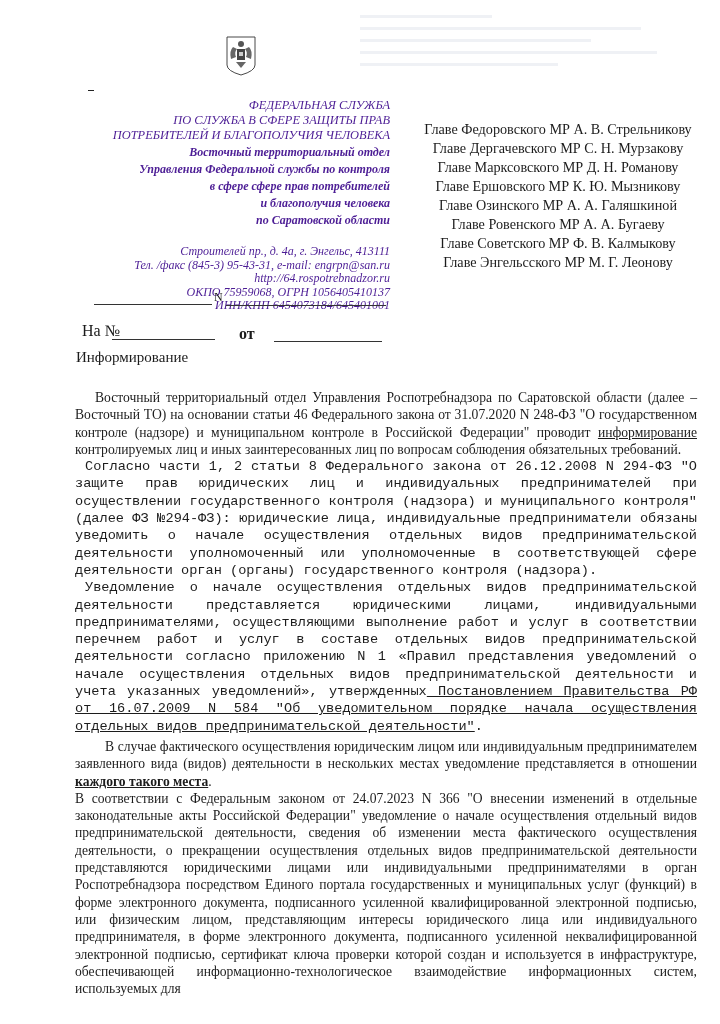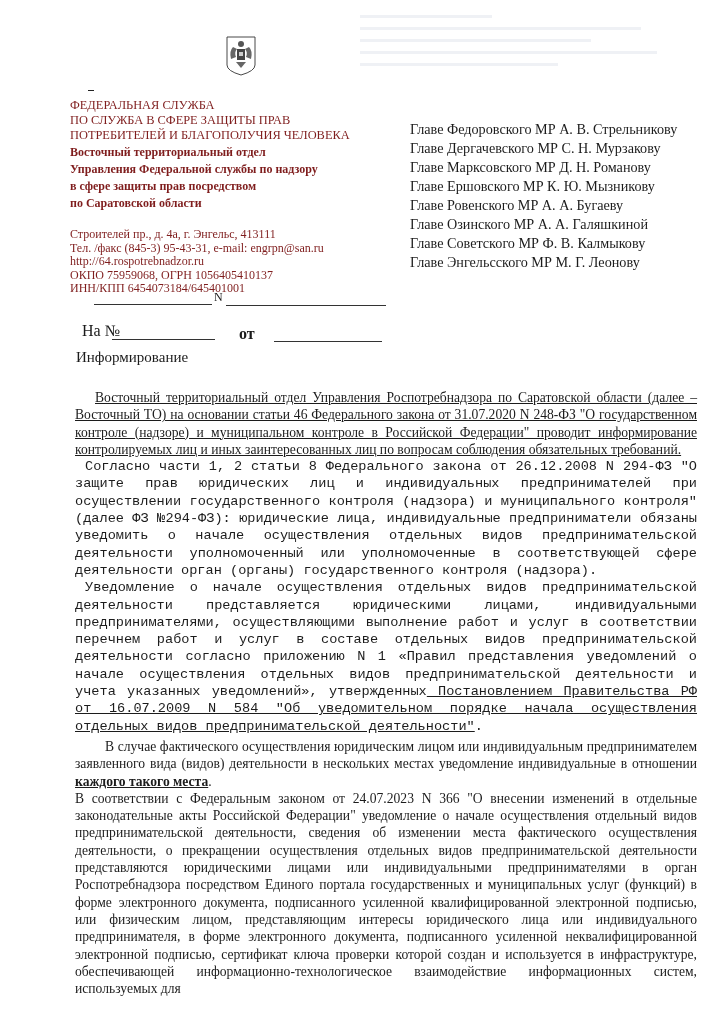--- a/index.html
+++ b/index.html
@@ -11,52 +11,52 @@
   .page { position: absolute; left: 0; top: 0; width: 720px; height: 1024px; }
 
   .bleed { position: absolute; left: 360px; top: 6px; width: 330px; height: 100px; opacity: 0.10; }
   .bleed div { height: 3px; background: #6b7fa8; margin: 9px 0; }
 
   .dash { position: absolute; left: 88px; top: 90px; width: 6px; height: 1px; background: #222; }
 
   .emblem { position: absolute; left: 224px; top: 35px; width: 34px; height: 42px; }
 
   .header-block {
-    position: absolute; left: 70px; top: 98px; width: 320px; text-align: left;
-    font-size: 12.4px; line-height: 15px; color: #7f1d1d;
+    position: absolute; left: 70px; top: 98px; width: 320px; text-align: right;
+    font-size: 12.4px; line-height: 15px; color: #4c1d95; font-style: italic;
   }
   .header-block .agency div { white-space: nowrap; }
   .header-block .dept { font-weight: bold; font-size: 12px; line-height: 17px; margin-top: 1px; }
   .header-block .contacts { font-size: 12px; line-height: 13.6px; margin-top: 16px; }
 
   .num-row { position: absolute; left: 94px; top: 290px; width: 290px; height: 20px; }
   .num-row .line-l { position: absolute; left: 0; top: 14px; width: 118px; height: 1px; background: #333; }
   .num-row .n { position: absolute; left: 120px; top: 0; font-size: 12px; }
   .num-row .line-r { position: absolute; left: 132px; top: 15px; width: 160px; height: 1px; background: #333; }
 
   .ref-row { position: absolute; left: 82px; top: 320px; width: 320px; height: 26px; font-size: 16px; }
   .ref-row .na { position: absolute; left: 0; top: 2px; }
   .ref-row .line-a { position: absolute; left: 30px; top: 19px; width: 103px; height: 1px; background: #333; }
   .ref-row .ot { position: absolute; left: 157px; top: 5px; font-weight: bold; }
   .ref-row .line-b { position: absolute; left: 192px; top: 21px; width: 108px; height: 1px; background: #333; }
 
   .recipients {
-    position: absolute; left: 410px; top: 120px; width: 296px; text-align: left;
+    position: absolute; left: 410px; top: 120px; width: 296px; text-align: center;
     font-size: 14.2px; line-height: 19px; color: #1c1c1c;
   }
   .recipients div { white-space: nowrap; }
 
   .subject { position: absolute; left: 76px; top: 349px; font-size: 15px; color: #1c1c1c; }
 
   .body {
     position: absolute; left: 75px; top: 389px; width: 622px;
     font-size: 13.6px; line-height: 17.3px; text-align: justify; color: #1c1c1c;
   }
   .body p { margin: 0; }
-  .body p.i1 { text-indent: 20px; text-decoration: underline; }
+  .body p.i1 { text-indent: 20px; }
   .body p.i2 { text-indent: 10px; font-family: Liberation Mono, monospace; }
   .body p.i3 { text-indent: 30px; margin-top: 3px; }
   .body p.i0 { text-indent: 0; }
   .u { text-decoration: underline; }
   .ub { text-decoration: underline; font-weight: bold; }
 </style>
 </head>
 <body>
 
 <div class="page">
@@ -82,22 +82,23 @@
   </svg>
 
   <div class="header-block">
     <div class="agency">
       <div>ФЕДЕРАЛЬНАЯ СЛУЖБА</div>
       <div>ПО СЛУЖБА В СФЕРЕ ЗАЩИТЫ ПРАВ</div>
       <div>ПОТРЕБИТЕЛЕЙ И БЛАГОПОЛУЧИЯ ЧЕЛОВЕКА</div>
     </div>
     <div class="dept">
       <div>Восточный территориальный отдел</div>
-      <div>Управления Федеральной службы по надзору</div>
-      <div>в сфере защиты прав посредством</div>
+      <div>Управления Федеральной службы по контроля</div>
+      <div>в сфере сфере прав потребителей</div>
+      <div>и благополучия человека</div>
       <div>по Саратовской области</div>
     </div>
     <div class="contacts">
       <div>Строителей пр., д. 4а, г. Энгельс, 413111</div>
       <div>Тел. /факс (845-3) 95-43-31, e-mail: engrpn@san.ru</div>
       <div>http://64.rospotrebnadzor.ru</div>
       <div>ОКПО 75959068, ОГРН 1056405410137</div>
       <div>ИНН/КПП 6454073184/645401001</div>
     </div>
   </div>
@@ -113,29 +114,29 @@
     <div class="line-a"></div>
     <span class="ot">от</span>
     <div class="line-b"></div>
   </div>
 
   <div class="recipients">
     <div>Главе Федоровского МР А. В. Стрельникову</div>
     <div>Главе Дергачевского МР С. Н. Мурзакову</div>
     <div>Главе Марксовского МР Д. Н. Романову</div>
     <div>Главе Ершовского МР К. Ю. Мызникову</div>
+    <div>Главе Озинского МР А. А. Галяшкиной</div>
     <div>Главе Ровенского МР А. А. Бугаеву</div>
-    <div>Главе Озинского МР А. А. Галяшкиной</div>
     <div>Главе Советского МР Ф. В. Калмыкову</div>
     <div>Главе Энгельсского МР М. Г. Леонову</div>
   </div>
 
   <div class="subject">Информирование</div>
 
   <div class="body">
     <p class="i1"><span>Восточный территориальный отдел Управления Роспотребнадзора по Саратовской области (далее – Восточный ТО) на основании статьи 46 Федерального закона от 31.07.2020 N 248-ФЗ "О государственном контроле (надзоре) и муниципальном контроле в Российской Федерации" проводит </span><span class="u">информирование</span><span> контролируемых лиц и иных заинтересованных лиц по вопросам соблюдения обязательных требований.</span></p>
     <p class="i2">Согласно части 1, 2 статьи 8 Федерального закона от 26.12.2008 N 294-ФЗ "О защите прав юридических лиц и индивидуальных предпринимателей при осуществлении государственного контроля (надзора) и муниципального контроля" (далее ФЗ №294-ФЗ): юридические лица, индивидуальные предприниматели обязаны уведомить о начале осуществления отдельных видов предпринимательской деятельности уполномоченный или уполномоченные в соответствующей сфере деятельности орган (органы) государственного контроля (надзора).</p>
     <p class="i2"><span>Уведомление о начале осуществления отдельных видов предпринимательской деятельности представляется юридическими лицами, индивидуальными предпринимателями, осуществляющими выполнение работ и услуг в соответствии перечнем работ и услуг в составе отдельных видов предпринимательской деятельности согласно приложению N 1 «Правил представления уведомлений о начале осуществления отдельных видов предпринимательской деятельности и учета указанных уведомлений», утвержденных</span><span class="u"> Постановлением Правительства РФ от 16.07.2009 N 584 "Об уведомительном порядке начала осуществления отдельных видов предпринимательской деятельности"</span><span>.</span></p>
-    <p class="i3"><span>В случае фактического осуществления юридическим лицом или индивидуальным предпринимателем заявленного вида (видов) деятельности в нескольких местах уведомление индивидуальные в отношении </span><span class="ub">каждого такого места</span><span>.</span></p>
+    <p class="i3"><span>В случае фактического осуществления юридическим лицом или индивидуальным предпринимателем заявленного вида (видов) деятельности в нескольких местах уведомление представляется в отношении </span><span class="ub">каждого такого места</span><span>.</span></p>
     <p class="i0">В соответствии с Федеральным законом от 24.07.2023 N 366 "О внесении изменений в отдельные законодательные акты Российской Федерации" уведомление о начале осуществления отдельный видов предпринимательской деятельности, сведения об изменении места фактического осуществления деятельности, о прекращении осуществления отдельных видов предпринимательской деятельности представляются юридическими лицами или индивидуальными предпринимателями в орган Роспотребнадзора посредством Единого портала государственных и муниципальных услуг (функций) в форме электронного документа, подписанного усиленной квалифицированной электронной подписью, или физическим лицом, представляющим интересы юридического лица или индивидуального предпринимателя, в форме электронного документа, подписанного усиленной неквалифицированной электронной подписью, сертификат ключа проверки которой создан и используется в инфраструктуре, обеспечивающей информационно-технологическое взаимодействие информационных систем, используемых для</p>
   </div>
 
 </div>
 
 </body></html>

